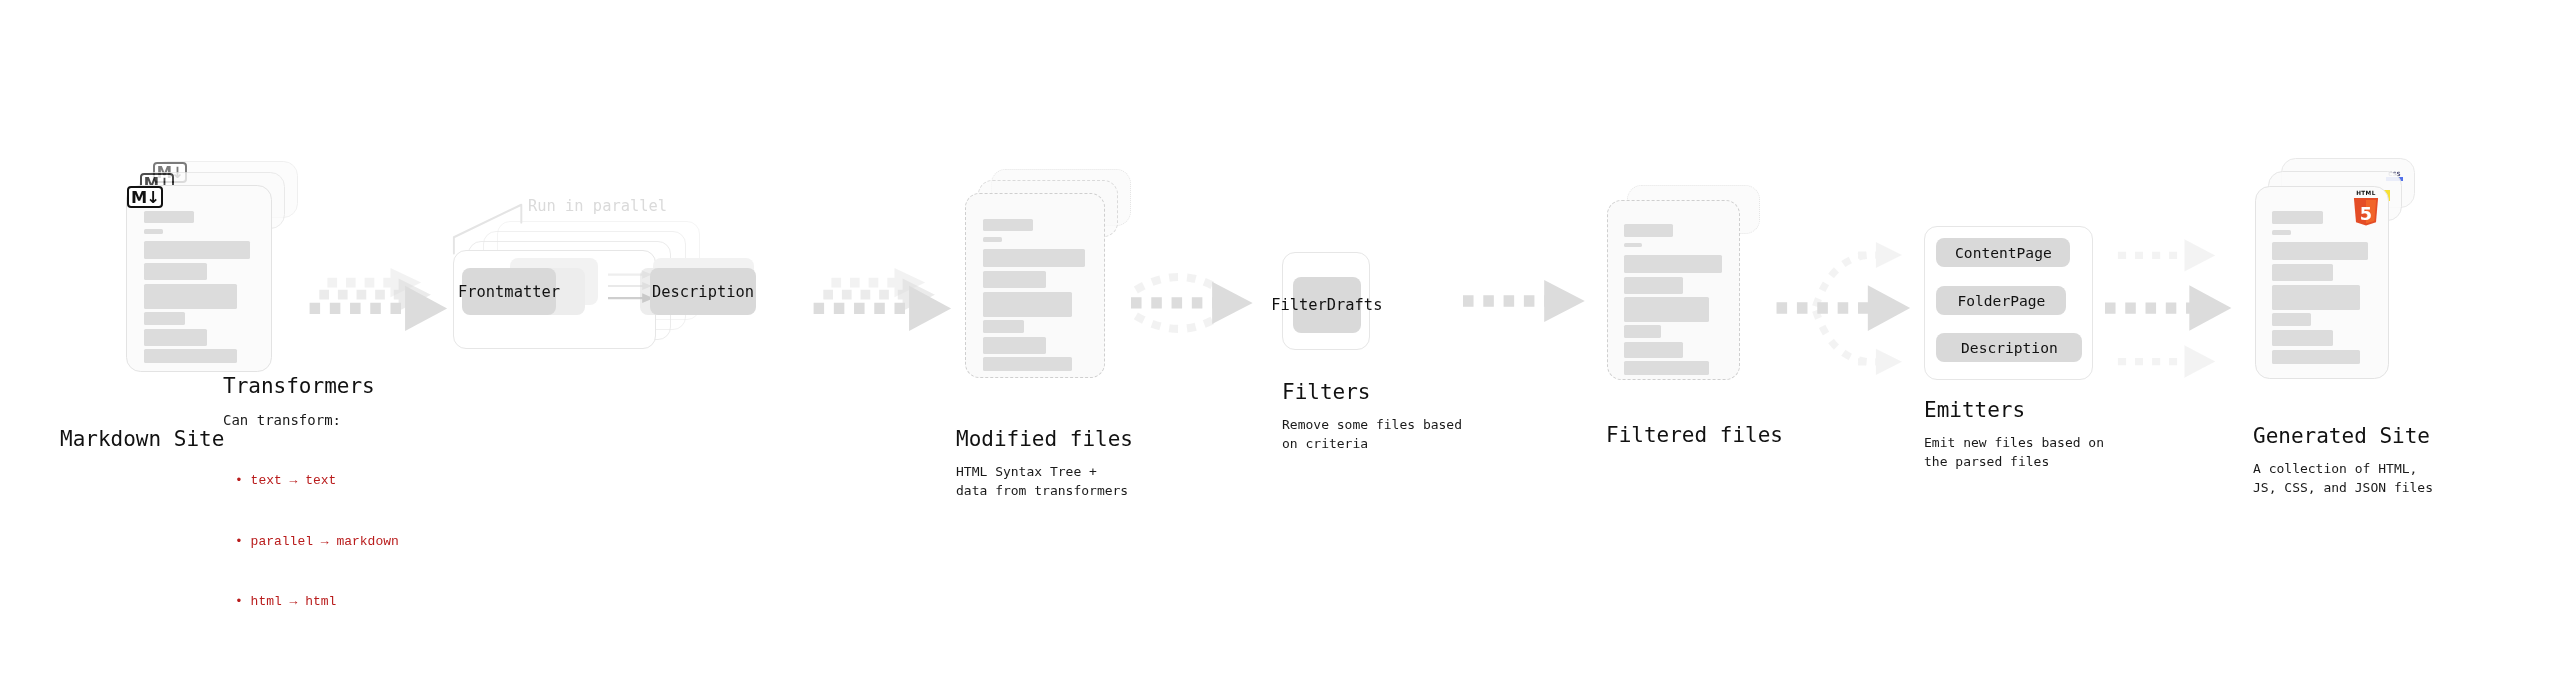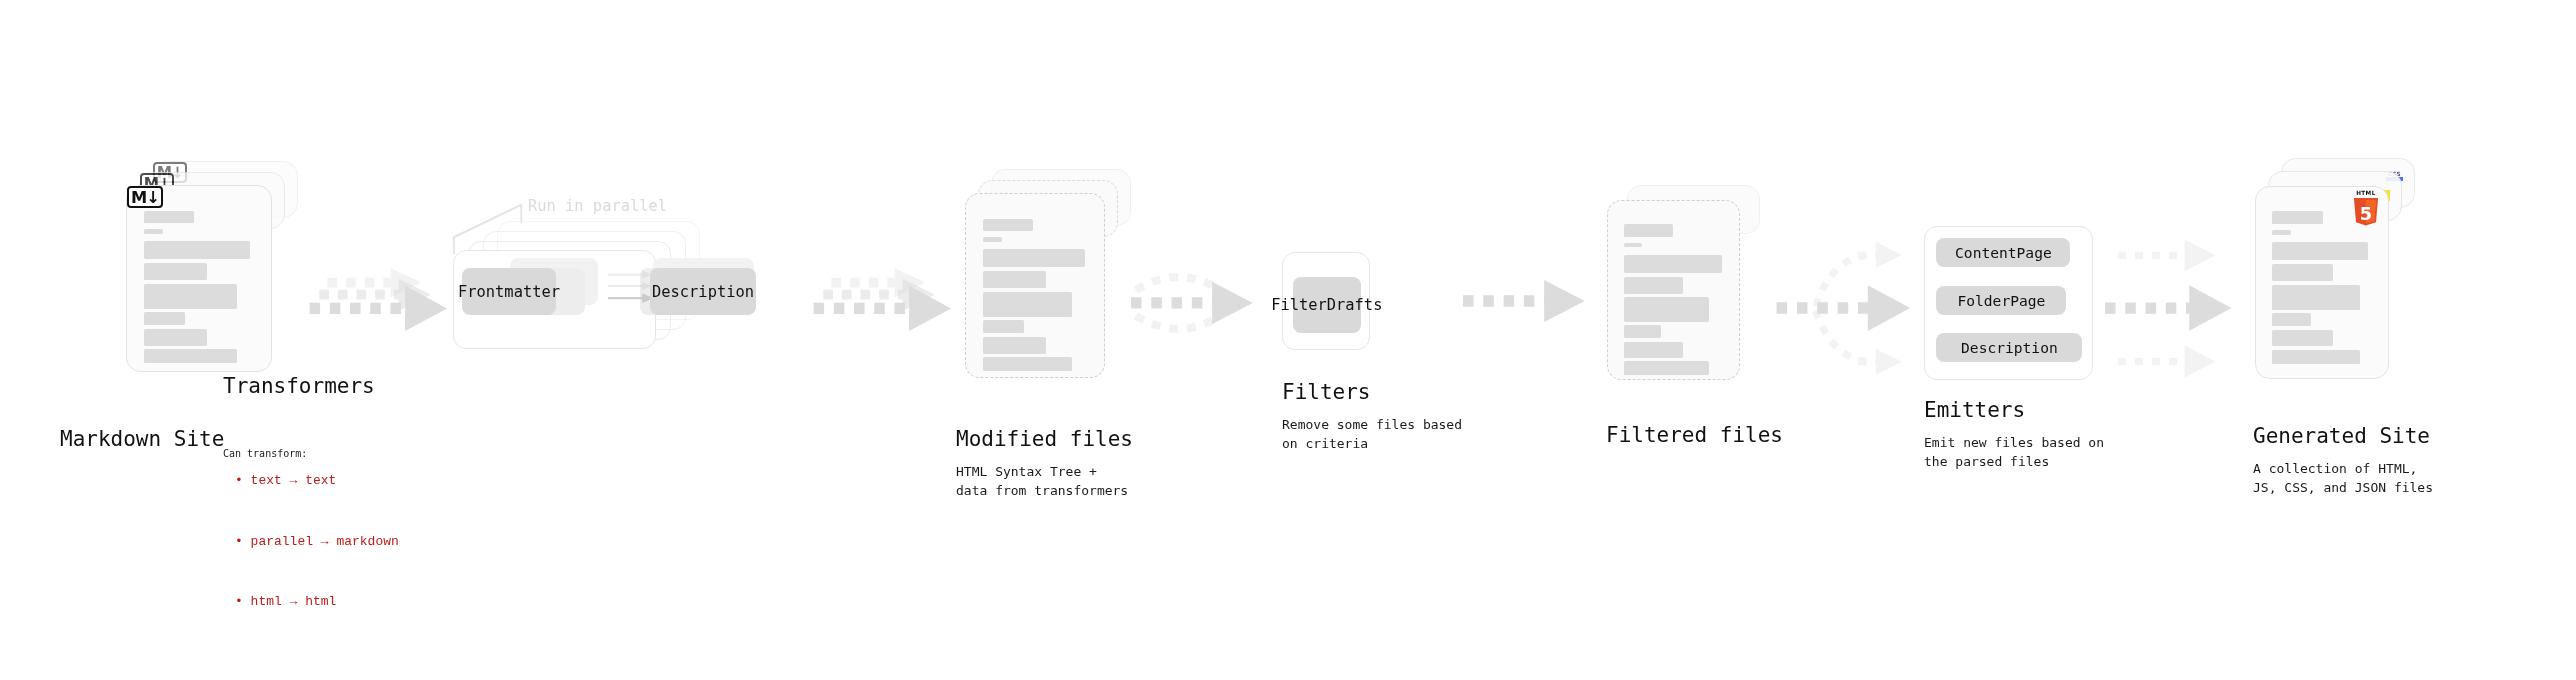--- a/index.html
+++ b/index.html
@@ -211,21 +211,21 @@
 
     <div class="pill" style="left:462px;top:268px;width:94px;height:47px;font-size:15.4px;">
       <span>Frontmatter</span>
     </div>
     <div class="pill" style="left:650px;top:268px;width:106px;height:47px;font-size:15.4px;">
       <span>Description</span>
     </div>
 
     <div class="title" style="left:223px;top:-812px;"></div>
     <div class="title" style="left:223px;top:374px;font-size:21px;left:223px;">Transformers</div>
-    <div class="sub" style="left:223px;top:410px;font-size:10px;margin-top:37px;">Can transform:</div>
+    <div class="sub" style="left:223px;top:410px;font-size:14px;">Can transform:</div>
     <div class="bullets" style="left:235px;top:431px;font-size:13px;">
       <div>• text → text</div>
       <div>• parallel → markdown</div>
       <div>• html → html</div>
     </div>
   </div>
 
   <svg style="left:813px;top:268px;width:163px;height:89px;" viewBox="0 0 200 110">
     <g opacity="0.35">
       <line x1="22" y1="18" x2="112" y2="18" stroke="#dcdcdc" stroke-width="12" stroke-dasharray="12 11"></line>

